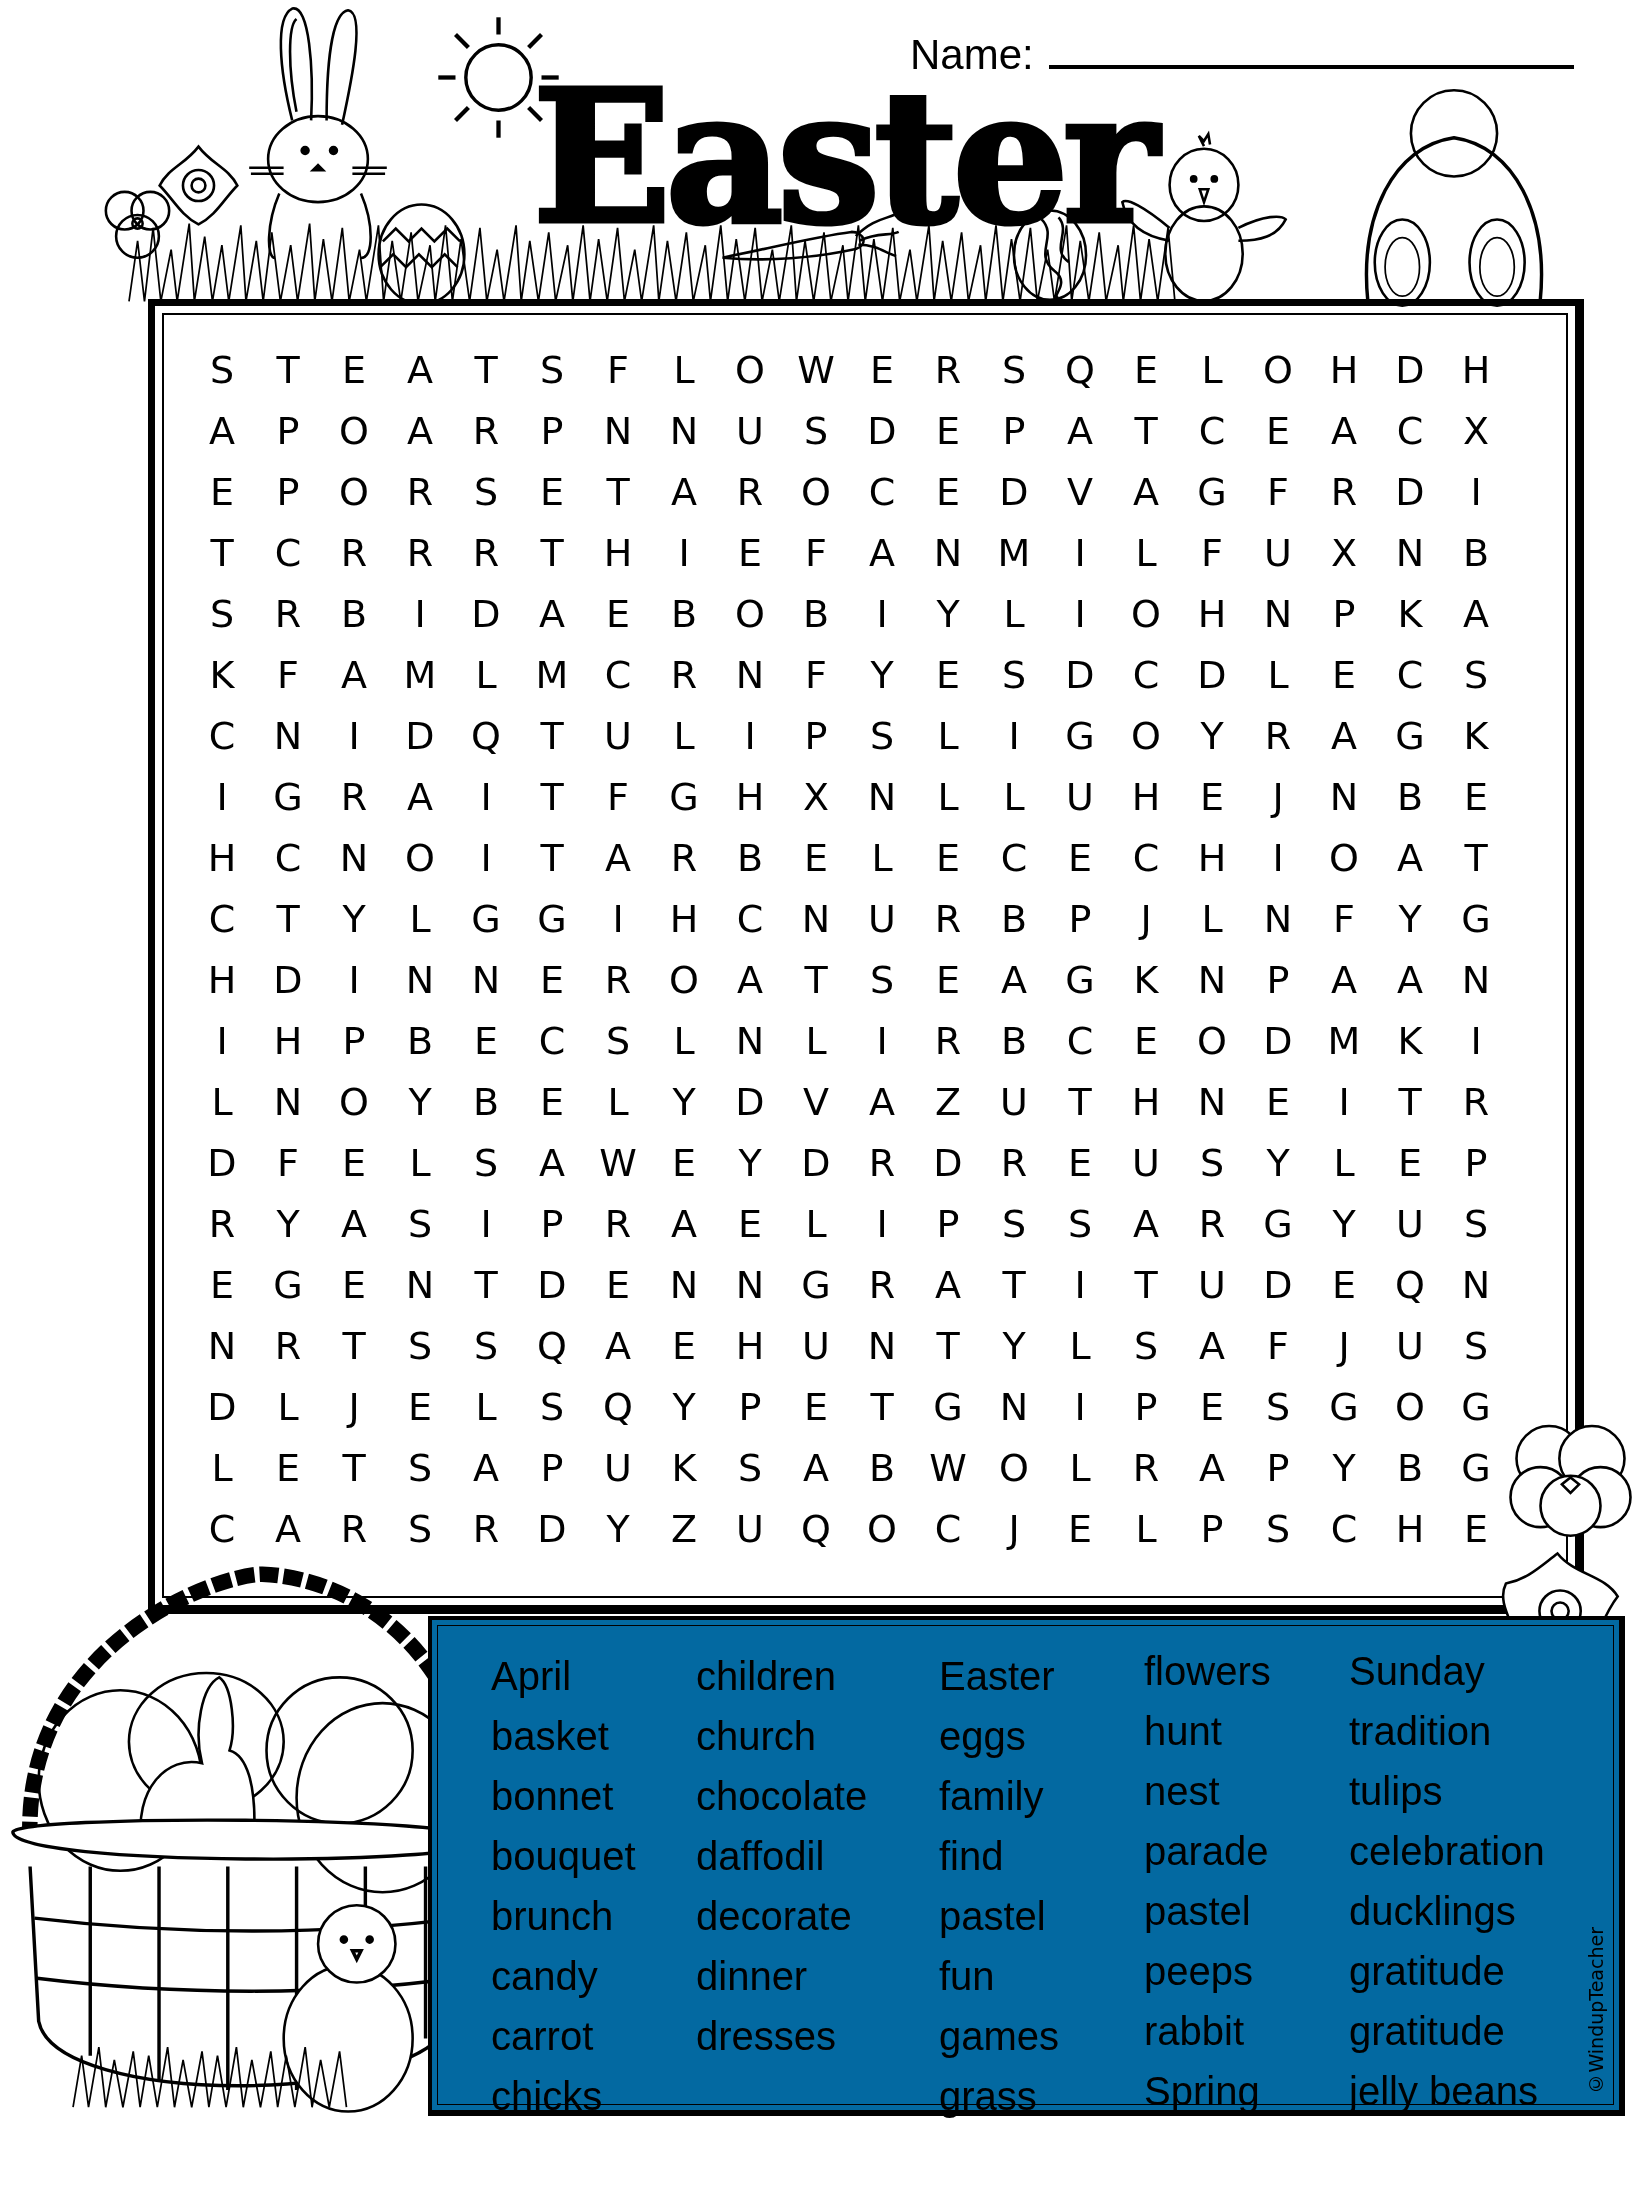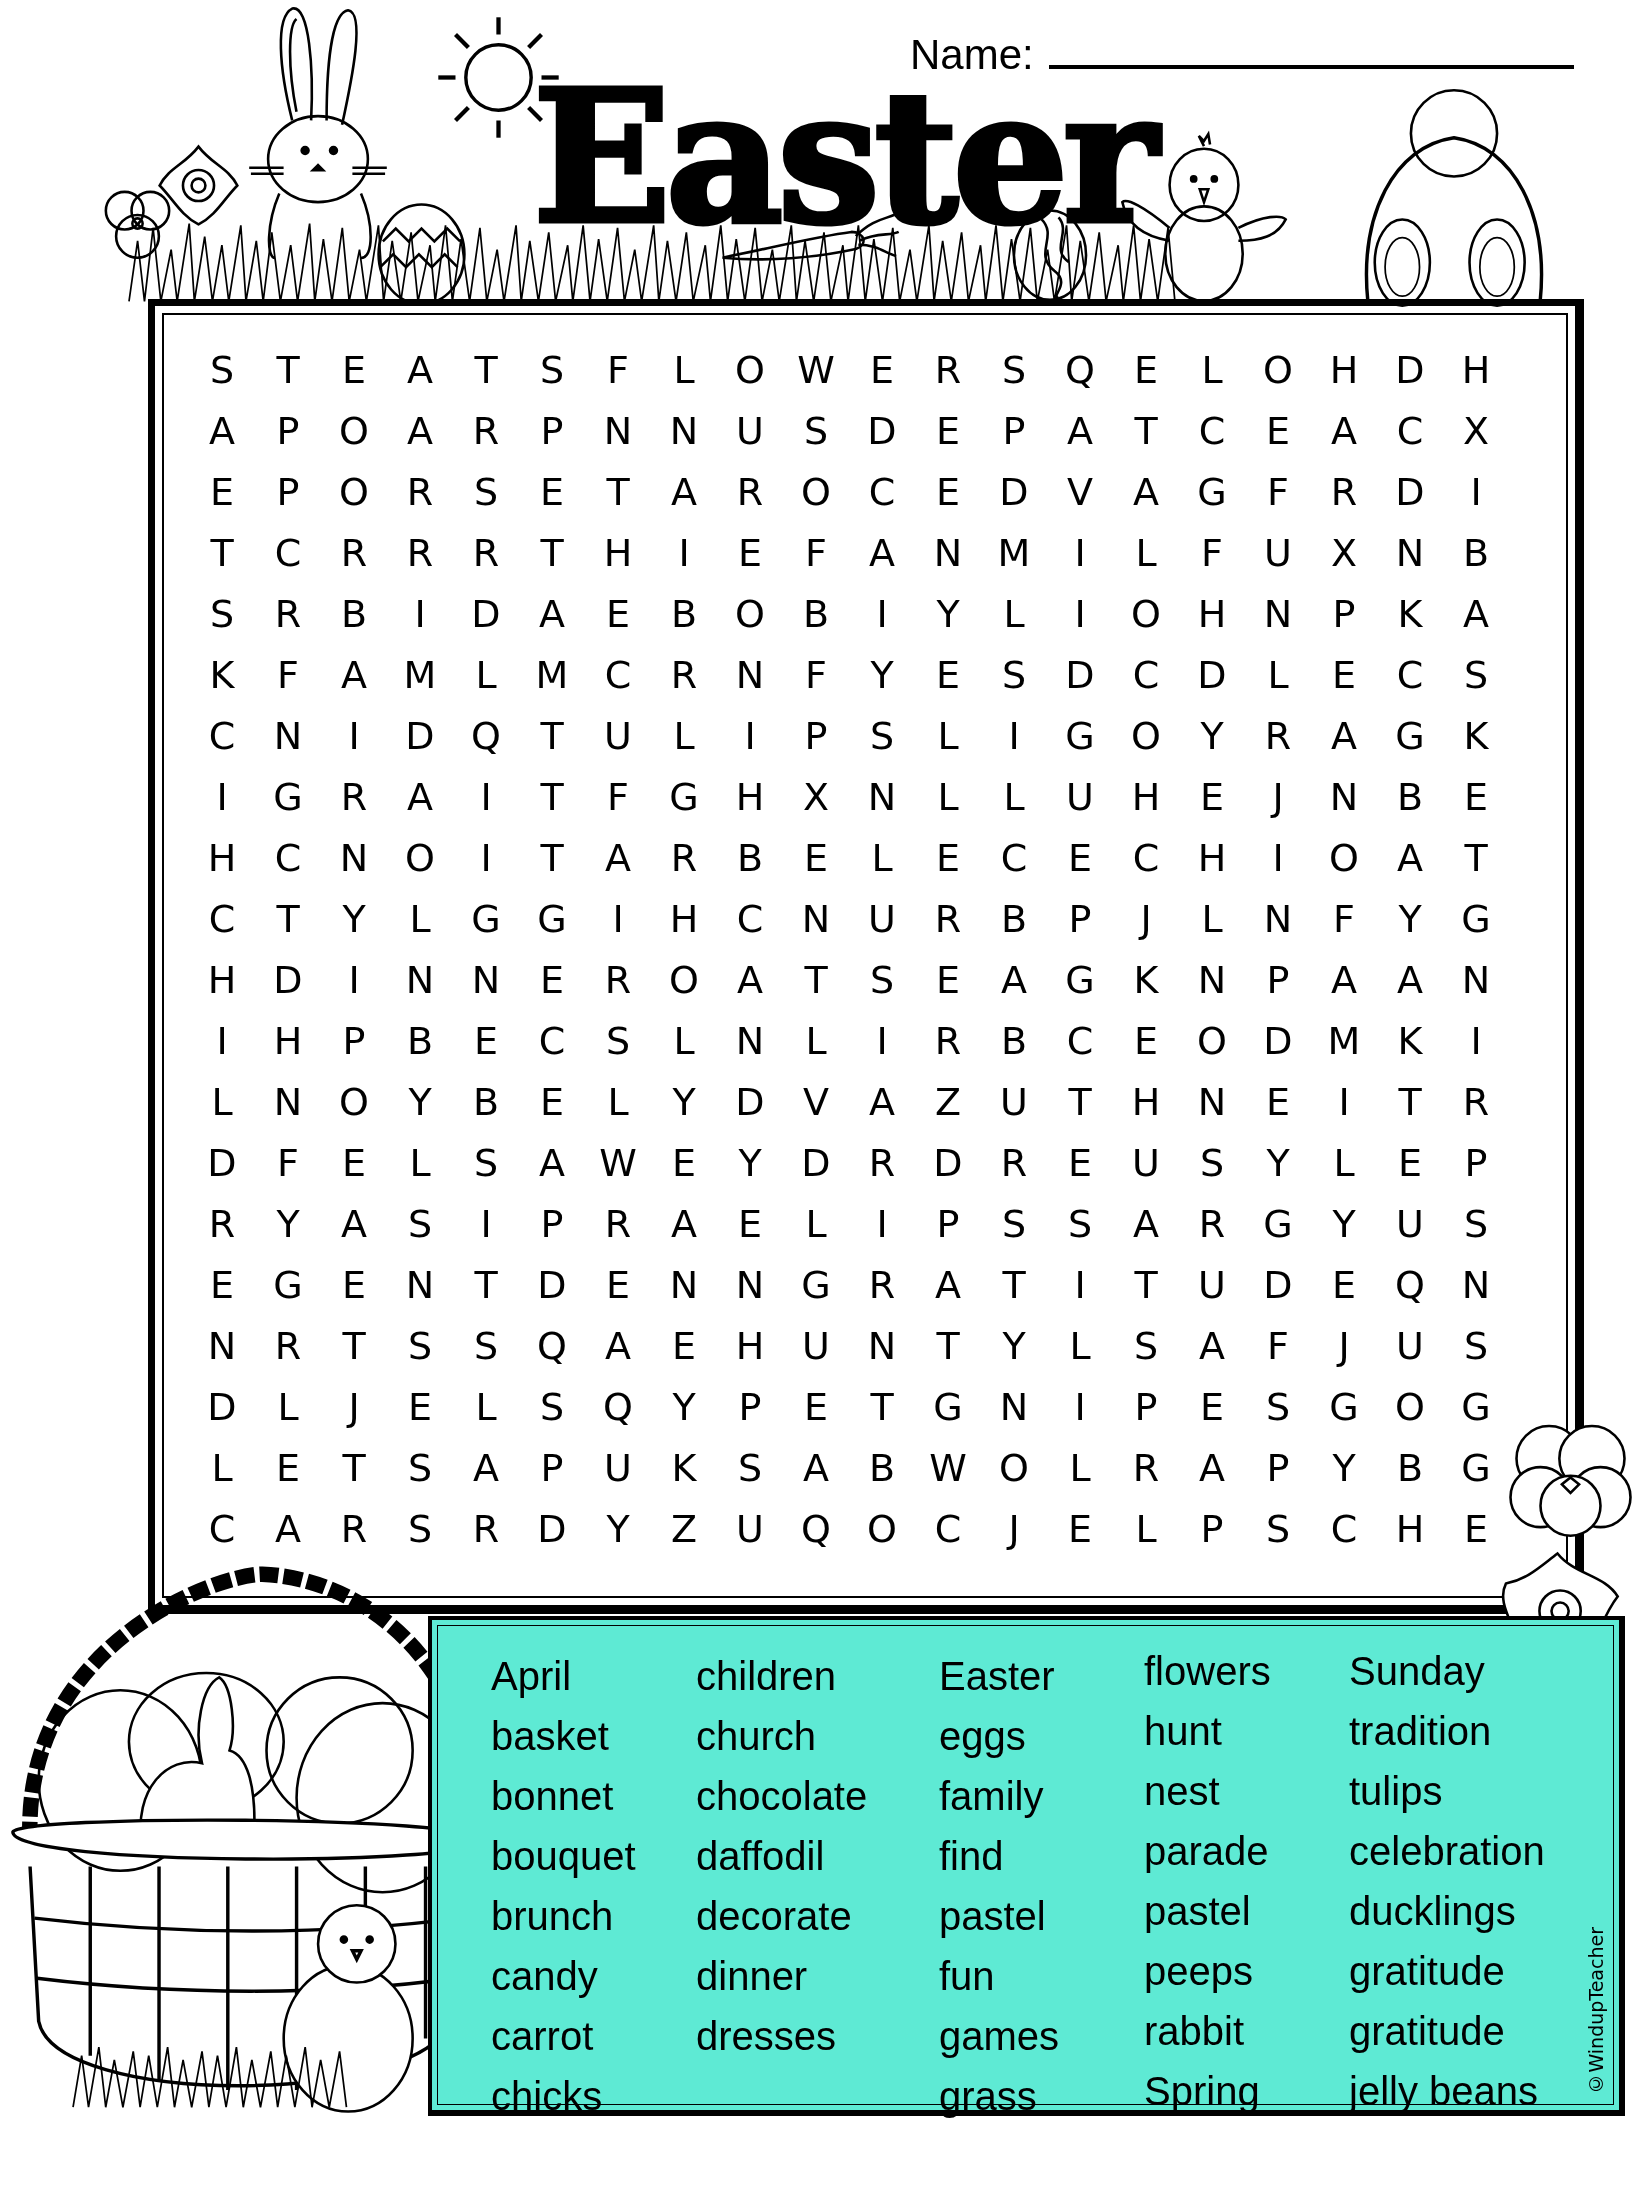--- a/index.html
+++ b/index.html
@@ -24,21 +24,21 @@
                 border: 7.7px solid #000; border-right-width: 9.5px; border-bottom-width: 9.5px; }
   .grid-frame::after { content: ""; position: absolute; left: 6.9px; top: 6.9px; right: 6.9px; bottom: 6.9px;
                        border: 2.6px solid #000; }
   .grid { position: absolute; left: 34px; top: 34px; display: grid;
           grid-template-columns: repeat(20, 66px); grid-auto-rows: 61px; z-index: 2; }
   .cell { font-family: "DejaVu Sans", sans-serif; font-size: 38px; text-align: center;
           line-height: 61px; cursor: pointer; user-select: none; }
 
   
   .bank { position: absolute; left: 428px; top: 1616px; width: 1187px; height: 490px;
-          border: 4.3px solid #000; border-right-width: 6.9px; border-bottom-width: 6.9px; background: #5eead4; }
+          border: 4.3px solid #000; border-right-width: 6.9px; border-bottom-width: 6.9px; background: #0369a1; }
   .bank::after { content: ""; position: absolute; left: 5.2px; top: 5.2px; right: 5.2px; bottom: 5.2px;
                  border: 1.7px solid #000; }
   .bank-cols { position: absolute; left: 59px; top: 26px; display: flex; z-index: 2; }
   .bank-col { display: flex; flex-direction: column; }
   .word { font-family: "Liberation Sans", sans-serif; font-size: 40px; line-height: 60px;
           white-space: nowrap; }
   .copyright { position: absolute; right: 12px; bottom: 15.5px; writing-mode: vertical-rl;
                transform: rotate(180deg); font-size: 19px; z-index: 3;
                font-family: "DejaVu Sans", sans-serif; }
 

